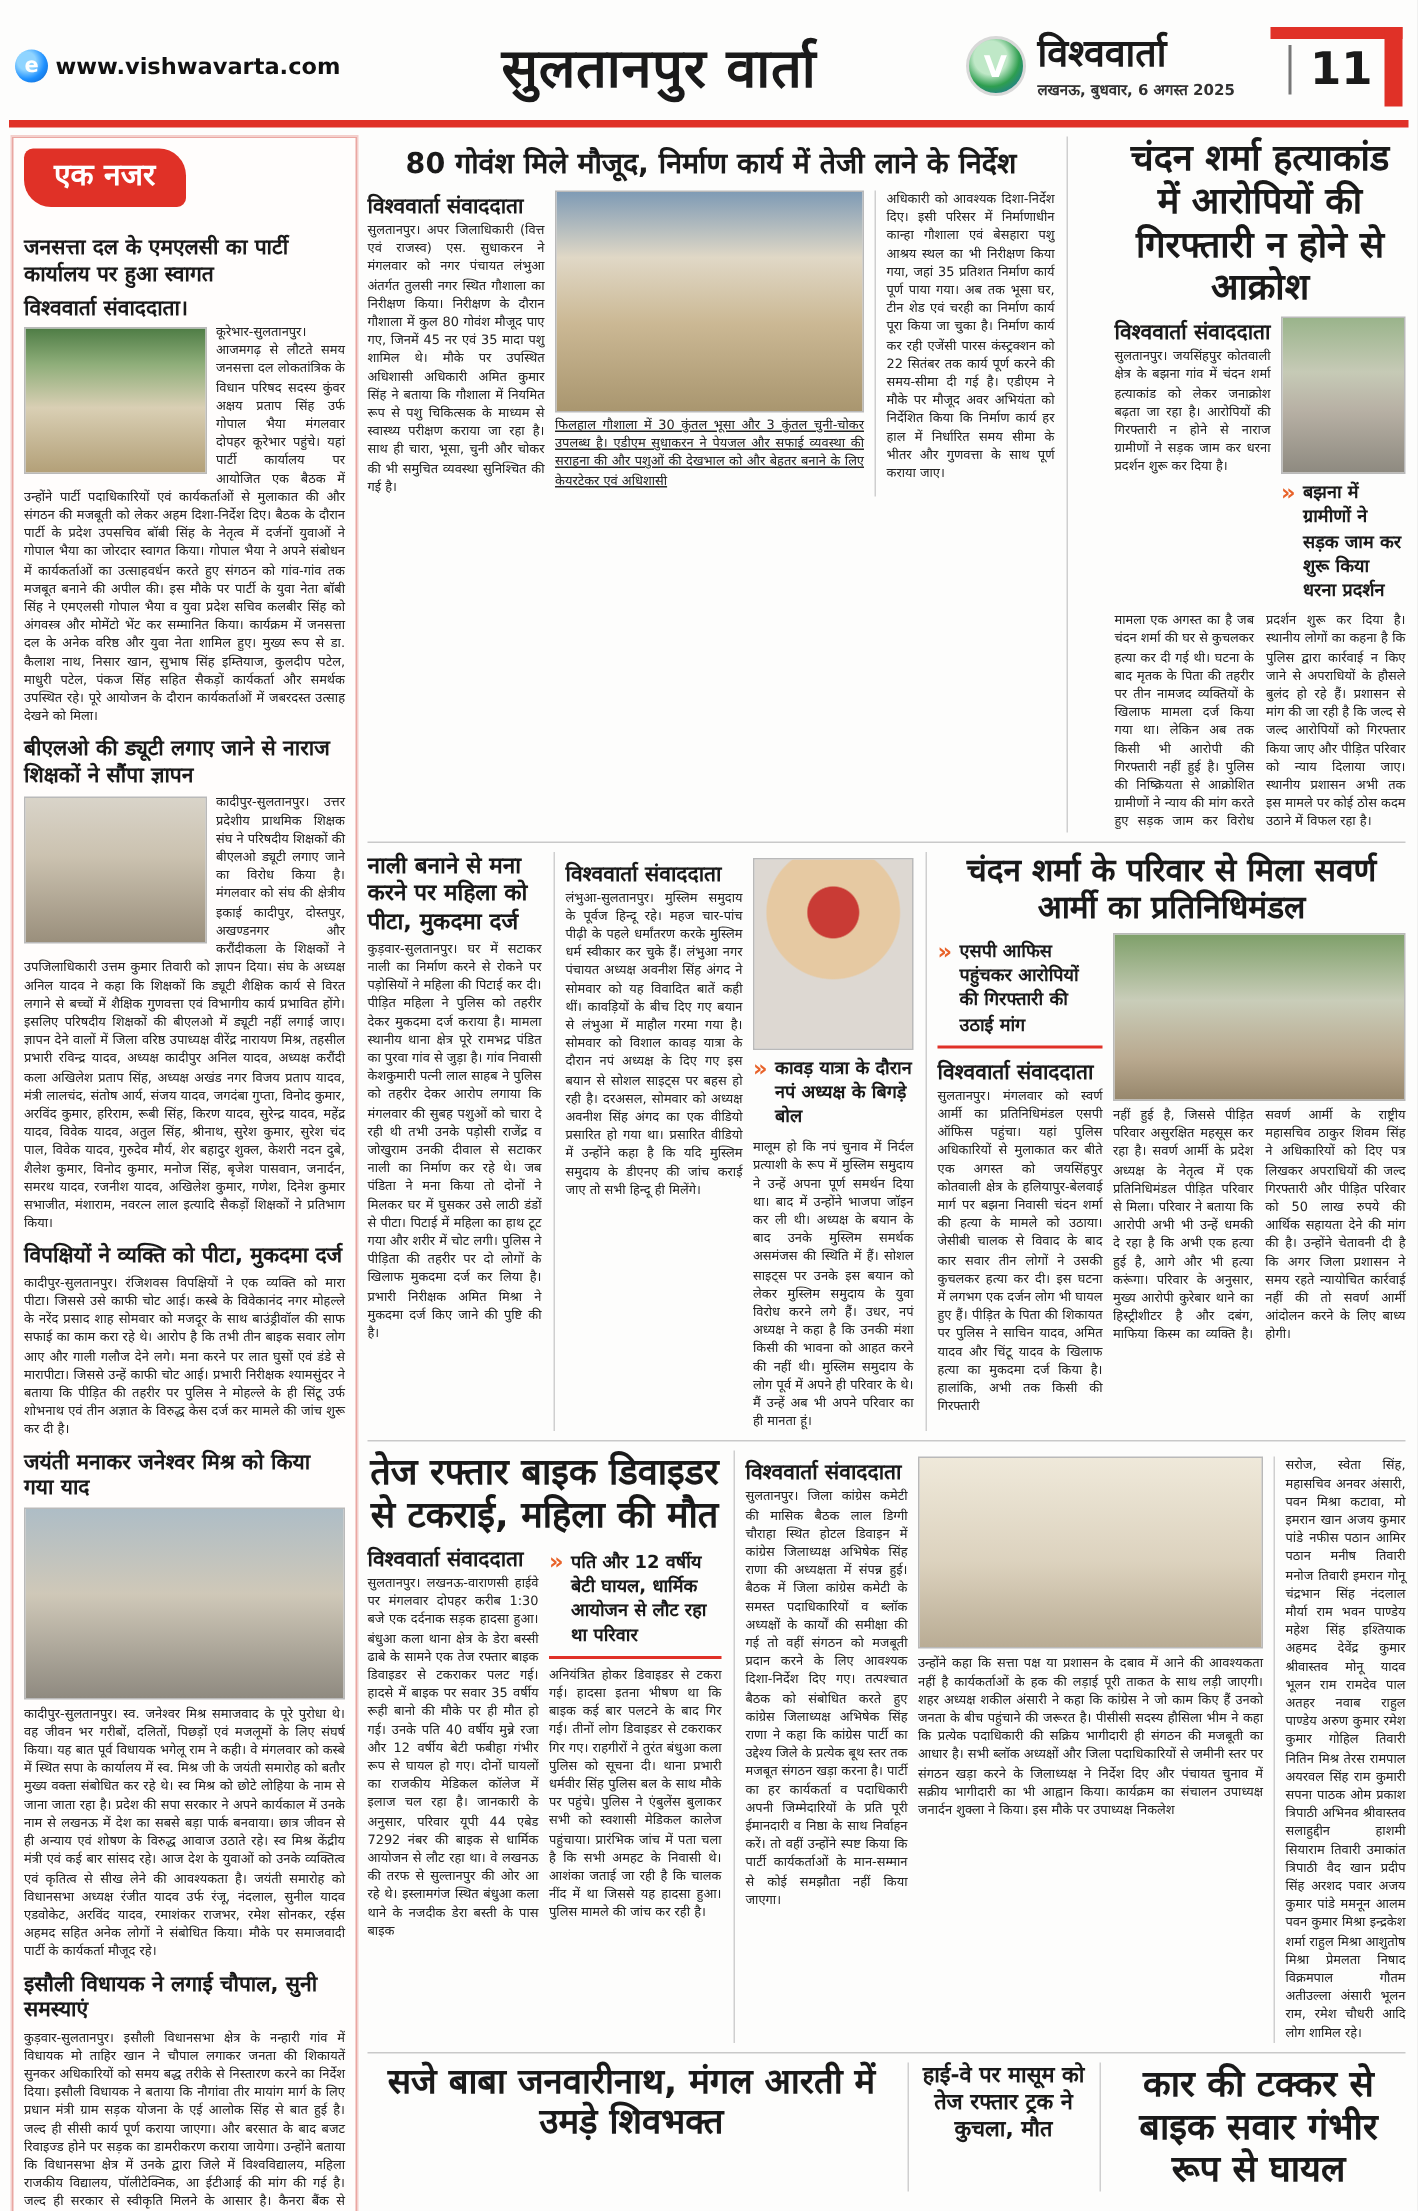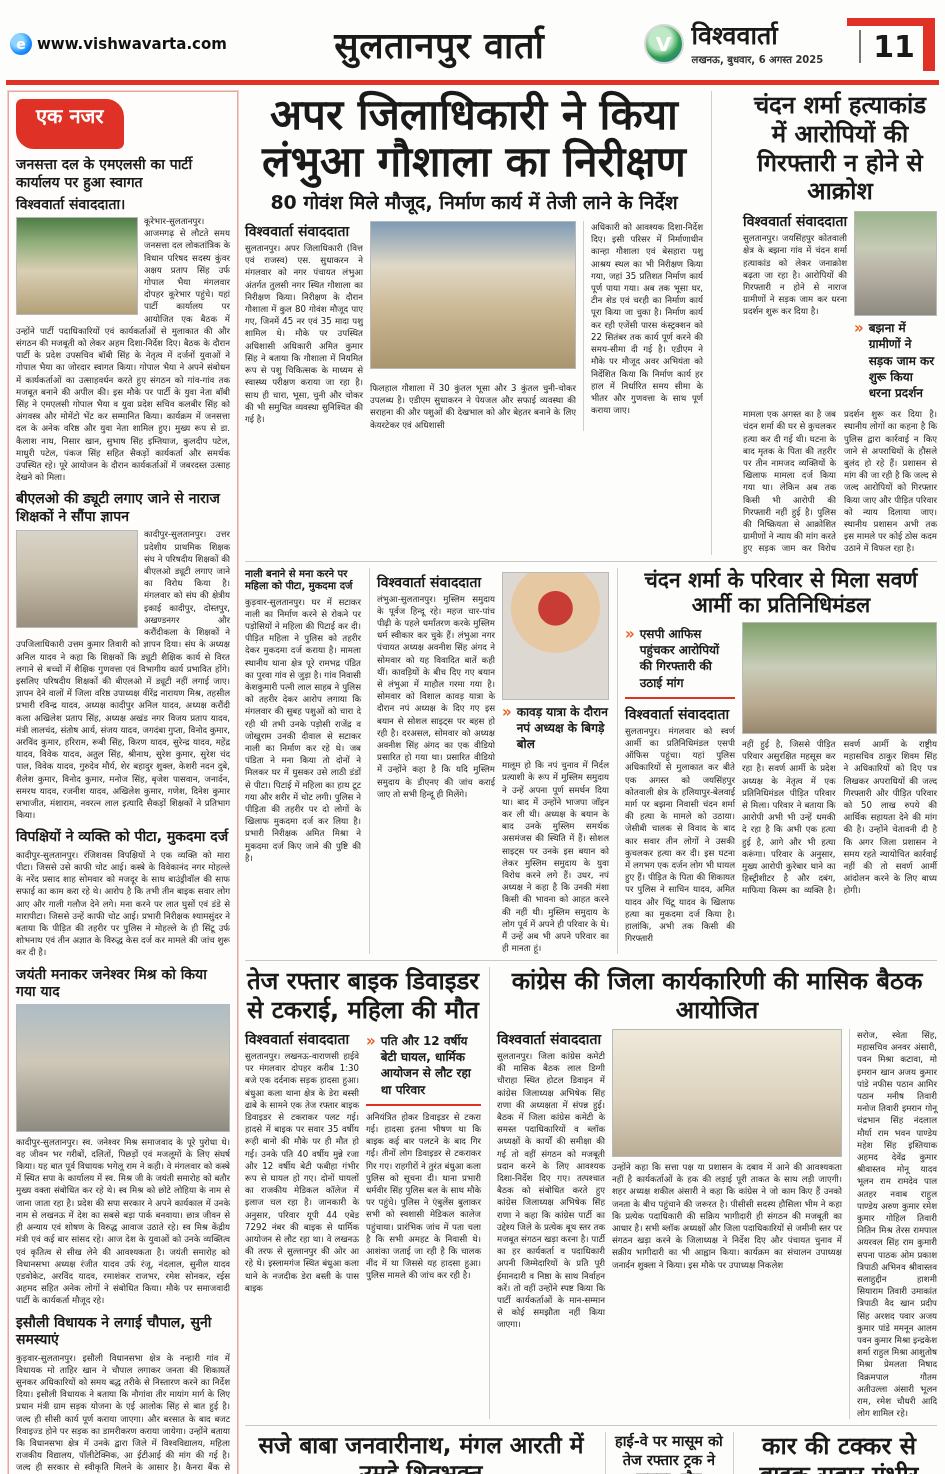--- a/index.html
+++ b/index.html
@@ -20,21 +20,21 @@
   .brand-date { font-size:10px; font-weight:bold; color:#333; margin-top:4px; }
   .pageno-wrap { margin-left:14px; border-top:8px solid #e03127; border-right:12px solid #e03127; padding:4px 8px 8px 12px; }
   .pageno { font-size:30px; font-weight:bold; border-left:2px solid #777; padding-left:12px; line-height:1.1; }
   .rule-red { height:5px; background:#e03127; margin:0 2px 6px; }
 
   
   .content { display:flex; gap:7px; padding:0 4px; }
   .sidebar { width:230px; border:1px solid #eaa7a2; outline:1px solid #f3cfcc; padding:7px 7px 10px; background:#fffdfc; }
   .main { flex:1; display:flex; flex-direction:column; }
 
-  .ek-najar { display:inline-block; background:#e03127; color:#fff; font-weight:bold; font-size:20px; padding:3px 20px 20px; border-radius:6px 18px 6px 18px; margin-bottom:0; }
+  .ek-najar { display:inline-block; background:#e03127; color:#fff; font-weight:bold; font-size:20px; padding:3px 20px 9px; border-radius:6px 18px 6px 18px; margin-bottom:12px; }
 
   .brief { margin-top:7px; }
   .brief-title { font-weight:bold; font-size:14px; line-height:1.25; margin-bottom:3px; }
   .byline { font-weight:bold; font-size:14px; margin-bottom:2px; }
   .body-txt { font-size:8.6px; line-height:1.42; text-align:justify; color:#222; }
   .ph { border:1px solid #b9b9b9; position:relative; overflow:hidden; }
   .ph-float { float:left; width:122px; height:98px; margin:2px 6px 2px 0; }
   .ph-wide { width:100%; height:128px; margin:2px 0 4px; }
 
   .ph-stage { background:linear-gradient(180deg,#4f7d46 0%,#8fae7a 25%,#d9cfb4 55%,#b3a078 100%); }
@@ -42,21 +42,21 @@
   .ph-jayanti { background:linear-gradient(180deg,#aebdc6 0%,#cfc8b8 45%,#8f8a80 100%); }
   .ph-shed { background:linear-gradient(180deg,#7f9bb5 0%,#e0d8c6 30%,#cbb894 60%,#a9966f 100%); }
   .ph-road { background:linear-gradient(180deg,#9ab48b 0%,#c6cab6 35%,#b7b0a4 60%,#8e8a80 100%); }
   .ph-portrait { background:radial-gradient(circle at 50% 28%, #c93b35 0 16%, #e6c9a2 17% 42%, #ddd8d2 43% 100%); }
   .ph-group { background:linear-gradient(180deg,#7fa06a 0%,#c9cdb9 40%,#b9a98f 75%,#97876c 100%); }
   .ph-meeting { background:linear-gradient(180deg,#efe9da 0%,#dcd2be 55%,#b9ac94 100%); }
 
   .h-xl { font-size:42px; font-weight:bold; text-align:center; line-height:1.12; }
   .h-lg { font-size:24px; font-weight:bold; text-align:center; line-height:1.2; }
   .h-md { font-size:21px; font-weight:bold; text-align:center; line-height:1.2; }
-  .h-sm { font-size:10px; font-weight:bold; line-height:1.25; }
+  .h-sm { font-size:15px; font-weight:bold; line-height:1.25; }
   .subhead { font-size:19px; font-weight:bold; text-align:center; margin:4px 0 6px; }
 
   .pq { display:flex; gap:5px; font-weight:bold; font-size:12px; line-height:1.35; padding-bottom:6px; border-bottom:2px solid #e03127; margin:4px 0 5px; }
   .pq.nopq-line { border-bottom:none; padding-bottom:2px; }
   .pq .mark { color:#e8632a; font-size:15px; line-height:1.1; }
 
   .row { display:flex; gap:8px; padding:6px 0; border-top:1px solid #c9c9c9; }
   .row.first { border-top:none; padding-top:0; }
   .colflex { display:flex; gap:7px; }
   .cols-2 { column-count:2; column-gap:8px; }
@@ -122,30 +122,29 @@
       <div class="brief">
         <div class="brief-title">इसौली विधायक ने लगाई चौपाल, सुनी समस्याएं</div>
         <div class="body-txt">कुड़वार-सुलतानपुर। इसौली विधानसभा क्षेत्र के नन्हारी गांव में विधायक मो ताहिर खान ने चौपाल लगाकर जनता की शिकायतें सुनकर अधिकारियों को समय बद्ध तरीके से निस्तारण करने का निर्देश दिया। इसौली विधायक ने बताया कि नौगांवा तीर मायांग मार्ग के लिए प्रधान मंत्री ग्राम सड़क योजना के एई आलोक सिंह से बात हुई है। जल्द ही सीसी कार्य पूर्ण कराया जाएगा। और बरसात के बाद बजट रिवाइज्ड होने पर सड़क का डामरीकरण कराया जायेगा। उन्होंने बताया कि विधानसभा क्षेत्र में उनके द्वारा जिले में विश्वविद्यालय, महिला राजकीय विद्यालय, पॉलीटेक्निक, आ ईटीआई की मांग की गई है। जल्द ही सरकार से स्वीकृति मिलने के आसार है। कैनरा बैंक से इसरौली सड़क मार्ग के सम्बन्ध में बताया कि जल्द ही सड़क को पी डब्लू डी में ट्रांसफर करवा कर निर्माण कराया जाएगा। राजकीय बालिका हाइस्कूल एंजर को इंटर मीडिएट तक उच्चीकरण के लिए जिला विद्यालय निरीक्षक से वार्ता किया। कुड़वार कस्बे में जर्जर केबल को बदलवाने के लिए अलीगंज चौराहे से बी पी इंटर कॉलेज चौराहे तक व टैक्सी स्टैंड तथा पूरे दयाराम में केबल बदलने के लिए अधीक्षण अभियंता ए के जैन को पत्र लिखा। इस मौके पर विधान सभा अध्यक्ष स्वामीनाथ यादव, केशवराम यादव, बृजेश यादव, सुरेश यादव, रियाज अहमद, शहीर अहमद, नरेंद बहादुर यादव, राम शंकर, गुलाम अहमद सहित अन्य कार्यकर्ता मौजूद रहे।</div>
       </div>
     </div>
 
     <div class="main">
 
       <div class="row first">
         <div style="width:458px;">
-          <div class="h-xl">अपर जिलाधिकारी ने किया लंभुआ गौशाला का निरीक्षण</div>
           <div class="subhead">80 गोवंश मिले मौजूद, निर्माण कार्य में तेजी लाने के निर्देश</div>
           <div class="colflex">
             <div style="width:118px;">
               <div class="byline">विश्ववार्ता संवाददाता</div>
               <div class="body-txt">सुलतानपुर। अपर जिलाधिकारी (वित्त एवं राजस्व) एस. सुधाकरन ने मंगलवार को नगर पंचायत लंभुआ अंतर्गत तुलसी नगर स्थित गौशाला का निरीक्षण किया। निरीक्षण के दौरान गौशाला में कुल 80 गोवंश मौजूद पाए गए, जिनमें 45 नर एवं 35 मादा पशु शामिल थे। मौके पर उपस्थित अधिशासी अधिकारी अमित कुमार सिंह ने बताया कि गौशाला में नियमित रूप से पशु चिकित्सक के माध्यम से स्वास्थ्य परीक्षण कराया जा रहा है। साथ ही चारा, भूसा, चुनी और चोकर की भी समुचित व्यवस्था सुनिश्चित की गई है।</div>
             </div>
             <div style="width:206px;">
               <div class="ph ph-shed" style="width:206px;height:148px;"></div>
-              <div class="body-txt" style="margin-top:13px;">फिलहाल गौशाला में 30 कुंतल भूसा और 3 कुंतल चुनी-चोकर उपलब्ध है। एडीएम सुधाकरन ने पेयजल और सफाई व्यवस्था की सराहना की और पशुओं की देखभाल को और बेहतर बनाने के लिए केयरटेकर एवं अधिशासी</div>
+              <div class="body-txt" style="margin-top:3px;text-decoration:underline;">फिलहाल गौशाला में 30 कुंतल भूसा और 3 कुंतल चुनी-चोकर उपलब्ध है। एडीएम सुधाकरन ने पेयजल और सफाई व्यवस्था की सराहना की और पशुओं की देखभाल को और बेहतर बनाने के लिए केयरटेकर एवं अधिशासी</div>
             </div>
             <div style="flex:1;" class="vline-l">
               <div class="body-txt">अधिकारी को आवश्यक दिशा-निर्देश दिए। इसी परिसर में निर्माणाधीन कान्हा गौशाला एवं बेसहारा पशु आश्रय स्थल का भी निरीक्षण किया गया, जहां 35 प्रतिशत निर्माण कार्य पूर्ण पाया गया। अब तक भूसा घर, टीन शेड एवं चरही का निर्माण कार्य पूरा किया जा चुका है। निर्माण कार्य कर रही एजेंसी पारस कंस्ट्रक्शन को 22 सितंबर तक कार्य पूर्ण करने की समय-सीमा दी गई है। एडीएम ने मौके पर मौजूद अवर अभियंता को निर्देशित किया कि निर्माण कार्य हर हाल में निर्धारित समय सीमा के भीतर और गुणवत्ता के साथ पूर्ण कराया जाए।</div>
             </div>
           </div>
         </div>
 
         <div style="flex:1;padding-left:31px;" class="vline-l">
           <div class="h-lg">चंदन शर्मा हत्याकांड में आरोपियों की गिरफ्तारी न होने से आक्रोश</div>
           <div class="colflex" style="margin-top:5px;">
@@ -219,21 +218,20 @@
               <div class="pq">
                 <span class="mark">»</span>
                 <span>पति और 12 वर्षीय बेटी घायल, धार्मिक आयोजन से लौट रहा था परिवार</span>
               </div>
               <div class="body-txt">अनियंत्रित होकर डिवाइडर से टकरा गई। हादसा इतना भीषण था कि बाइक कई बार पलटने के बाद गिर गई। तीनों लोग डिवाइडर से टकराकर गिर गए। राहगीरों ने तुरंत बंधुआ कला पुलिस को सूचना दी। थाना प्रभारी धर्मवीर सिंह पुलिस बल के साथ मौके पर पहुंचे। पुलिस ने एंबुलेंस बुलाकर सभी को स्वशासी मेडिकल कालेज पहुंचाया। प्रारंभिक जांच में पता चला है कि सभी अमहट के निवासी थे। आशंका जताई जा रही है कि चालक नींद में था जिससे यह हादसा हुआ। पुलिस मामले की जांच कर रही है।</div>
             </div>
           </div>
         </div>
 
         <div style="flex:1;" class="vline-l">
-          <div class="h-md" style="font-size:24px;">कांग्रेस की जिला कार्यकारिणी की मासिक बैठक आयोजित</div>
           <div class="colflex" style="margin-top:4px;">
             <div style="width:108px;">
               <div class="byline">विश्ववार्ता संवाददाता</div>
               <div class="body-txt">सुलतानपुर। जिला कांग्रेस कमेटी की मासिक बैठक लाल डिग्गी चौराहा स्थित होटल डिवाइन में कांग्रेस जिलाध्यक्ष अभिषेक सिंह राणा की अध्यक्षता में संपन्न हुई। बैठक में जिला कांग्रेस कमेटी के समस्त पदाधिकारियों व ब्लॉक अध्यक्षों के कार्यों की समीक्षा की गई तो वहीं संगठन को मजबूती प्रदान करने के लिए आवश्यक दिशा-निर्देश दिए गए। तत्पश्चात बैठक को संबोधित करते हुए कांग्रेस जिलाध्यक्ष अभिषेक सिंह राणा ने कहा कि कांग्रेस पार्टी का उद्देश्य जिले के प्रत्येक बूथ स्तर तक मजबूत संगठन खड़ा करना है। पार्टी का हर कार्यकर्ता व पदाधिकारी अपनी जिम्मेदारियों के प्रति पूरी ईमानदारी व निष्ठा के साथ निर्वाहन करें। तो वहीं उन्होंने स्पष्ट किया कि पार्टी कार्यकर्ताओं के मान-सम्मान से कोई समझौता नहीं किया जाएगा।</div>
             </div>
             <div style="width:230px;">
               <div class="ph ph-meeting" style="width:100%;height:128px;"></div>
               <div class="body-txt" style="margin-top:4px;">उन्होंने कहा कि सत्ता पक्ष या प्रशासन के दबाव में आने की आवश्यकता नहीं है कार्यकर्ताओं के हक की लड़ाई पूरी ताकत के साथ लड़ी जाएगी। शहर अध्यक्ष शकील अंसारी ने कहा कि कांग्रेस ने जो काम किए हैं उनको जनता के बीच पहुंचाने की जरूरत है। पीसीसी सदस्य हौसिला भीम ने कहा कि प्रत्येक पदाधिकारी की सक्रिय भागीदारी ही संगठन की मजबूती का आधार है। सभी ब्लॉक अध्यक्षों और जिला पदाधिकारियों से जमीनी स्तर पर संगठन खड़ा करने के जिलाध्यक्ष ने निर्देश दिए और पंचायत चुनाव में सक्रीय भागीदारी का भी आह्वान किया। कार्यक्रम का संचालन उपाध्यक्ष जनार्दन शुक्ला ने किया। इस मौके पर उपाध्यक्ष निकलेश</div>
             </div>
             <div style="flex:1;" class="vline-l">

